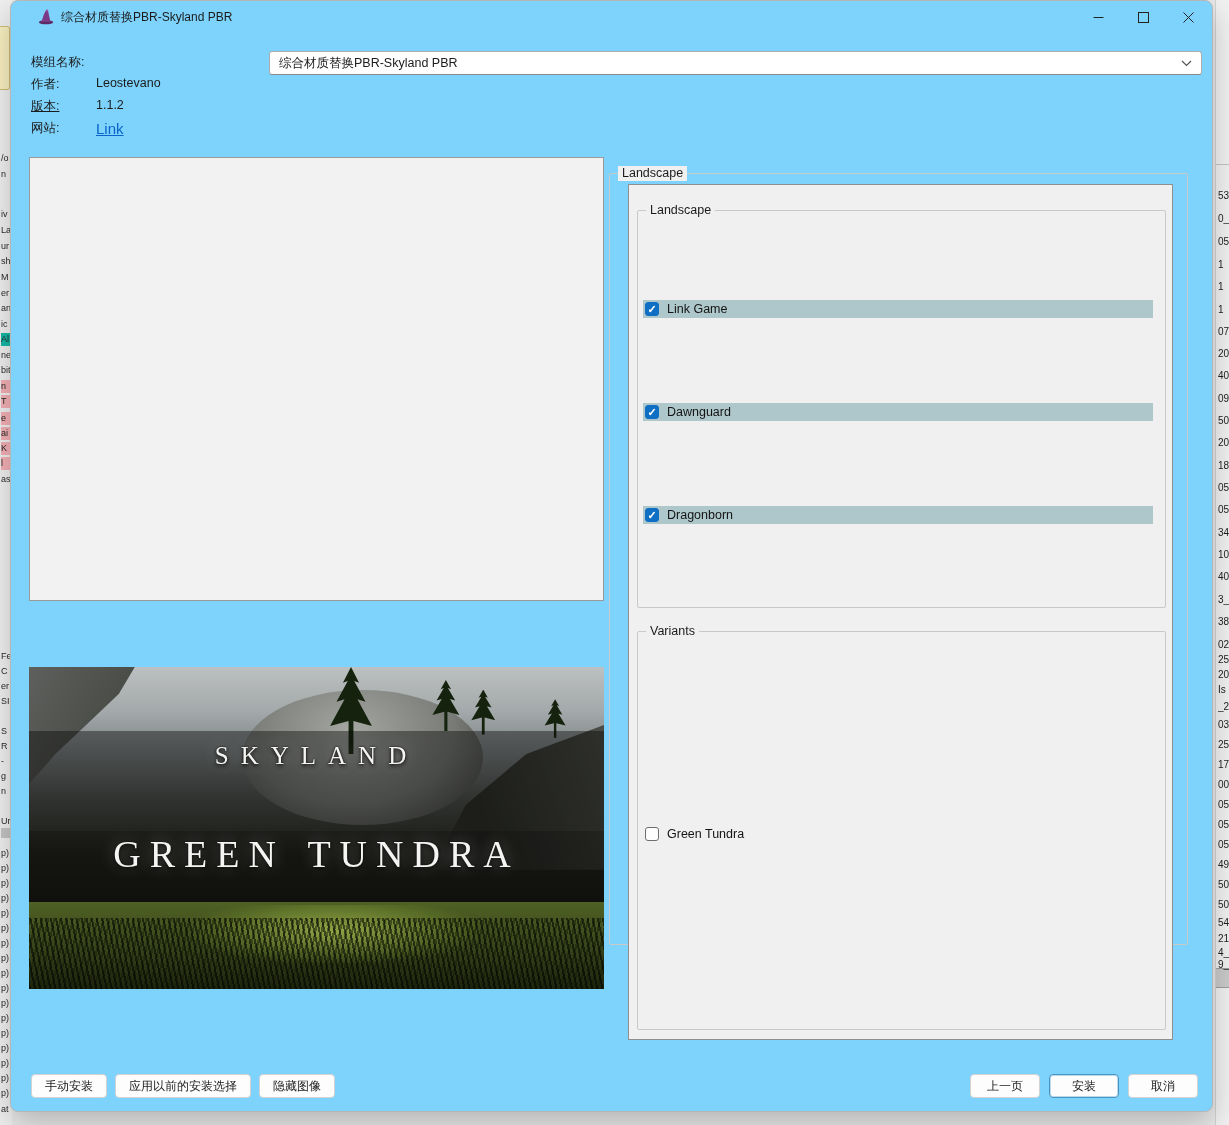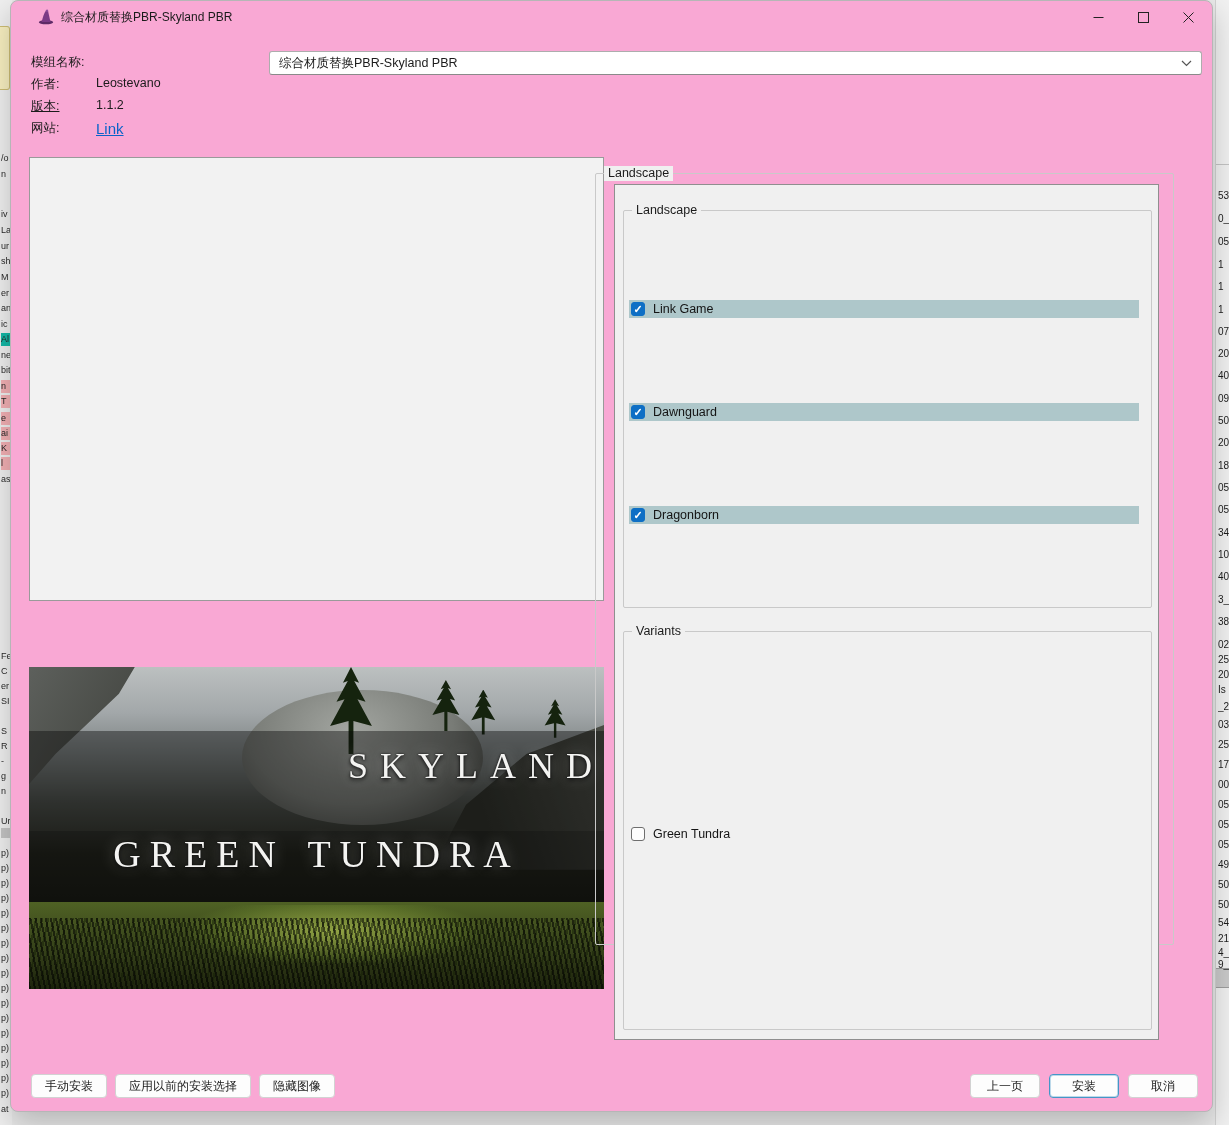--- a/index.html
+++ b/index.html
@@ -19,21 +19,21 @@
   .bg-row.r{background:#f3b0b4;}
   .bg-row.s{background:#c4c4c4;height:10px;}
   .bg-right{position:absolute;left:1215px;top:0;width:14px;height:1125px;background:#f1f1f1;border-left:1px solid #d2d2d2;overflow:hidden;}
   .bg-right .hline{position:absolute;left:0;top:164px;width:14px;height:1px;background:#c3c3c3;}
   .bg-row2{position:absolute;left:2px;width:13px;height:14px;font-size:10px;line-height:14px;color:#1c1c1c;white-space:nowrap;overflow:hidden;}
   .bg-right .scrollblock{position:absolute;left:0;top:968px;width:14px;height:18px;background:#cacaca;border-top:1px solid #9e9e9e;border-bottom:1px solid #9e9e9e;}
 
   
   .dialog{
     position:absolute;left:10px;top:0;width:1203px;height:1112px;
-    background:#f9a8d4;border:1px solid #b6b6b6;border-radius:8px;
+    background:#7dd3fc;border:1px solid #b6b6b6;border-radius:8px;
     box-shadow:0 12px 30px rgba(0,0,0,.22);
     box-sizing:border-box;
   }
 
   
   .titlebar{position:absolute;left:0;top:0;width:100%;height:32px;}
   .app-icon{position:absolute;left:26px;top:7px;width:18px;height:18px;}
   .title-text{position:absolute;left:50px;top:8px;font-size:12px;color:#1b1b1b;}
   .win-controls{position:absolute;right:1px;top:1px;height:30px;display:flex;}
   .win-btn{width:45px;height:30px;border:none;background:transparent;display:flex;align-items:center;justify-content:center;padding:0;cursor:default;}
@@ -71,27 +71,27 @@
   .img-band1{position:absolute;left:0;top:20%;width:100%;height:31%;background:rgba(10,10,10,.42);}
   .img-band2{position:absolute;left:0;top:51%;width:100%;height:26%;background:rgba(5,5,5,.52);}
   .img-grass{position:absolute;left:0;top:73%;width:100%;height:27%;background:linear-gradient(#4f6124,#36421a 55%,#1d230d);}
   .img-grass-light{position:absolute;left:28%;top:74%;width:50%;height:18%;background:radial-gradient(ellipse at 50% 45%,rgba(190,210,90,.65),rgba(120,150,50,.25) 60%,transparent 75%);}
   .img-blades{position:absolute;left:0;bottom:0;width:100%;height:22%;
     background:repeating-linear-gradient(78deg,rgba(0,0,0,.55) 0 2px,transparent 2px 5px),
                repeating-linear-gradient(102deg,rgba(20,30,5,.5) 0 2px,transparent 2px 6px);}
   .img-title{position:absolute;left:0;width:100%;text-align:center;color:#f4f4f2;
     font-family:"Liberation Serif", serif;font-variant:small-caps;text-transform:lowercase;
     text-shadow:0 0 16px rgba(255,255,255,.35),0 2px 4px rgba(0,0,0,.9),0 0 2px #000;}
-  .img-title.l1{top:20%;font-size:52px;letter-spacing:12px;text-align:right;}
+  .img-title.l1{top:20%;font-size:36px;letter-spacing:12px;}
   .img-title.l2{top:47%;font-size:54px;letter-spacing:9px;}
 
   
   .groupbox{position:absolute;box-sizing:border-box;border:1px solid #c9c9c9;border-radius:2px;}
   .groupbox>.gb-label{position:absolute;top:-8px;left:8px;background:#f0f0f0;padding:0 4px;font-size:12.5px;color:#1b1b1b;line-height:15px;}
-  .outer-group{left:584px;top:172px;width:579px;height:772px;}
+  .outer-group{left:598px;top:172px;width:579px;height:772px;}
   .scroll-area{position:absolute;left:18px;top:10px;width:545px;height:856px;box-sizing:border-box;border:1px solid #8f8f8f;background:#f0f0f0;}
   .inner-group-1{left:8px;top:25px;width:529px;height:398px;}
   .inner-group-2{left:8px;top:446px;width:529px;height:399px;}
   .opt-row{position:absolute;left:5px;right:12px;height:18px;display:flex;align-items:center;gap:8px;padding-left:2px;cursor:default;}
   .opt-row.highlighted{background:#aec7ca;}
   .cb{flex:0 0 auto;width:14px;height:14px;box-sizing:border-box;border-radius:3px;}
   .cb.checked{background:#0e6fc5;border:1px solid #0e6fc5;}
   .cb.checked::after{content:"\2713";display:block;color:#fff;font-size:11px;line-height:13px;text-align:center;font-weight:bold;}
   .cb.unchecked{background:#fdfdfd;border:1px solid #6e6e6e;}
   .opt-label{font-size:12.5px;color:#141414;}

